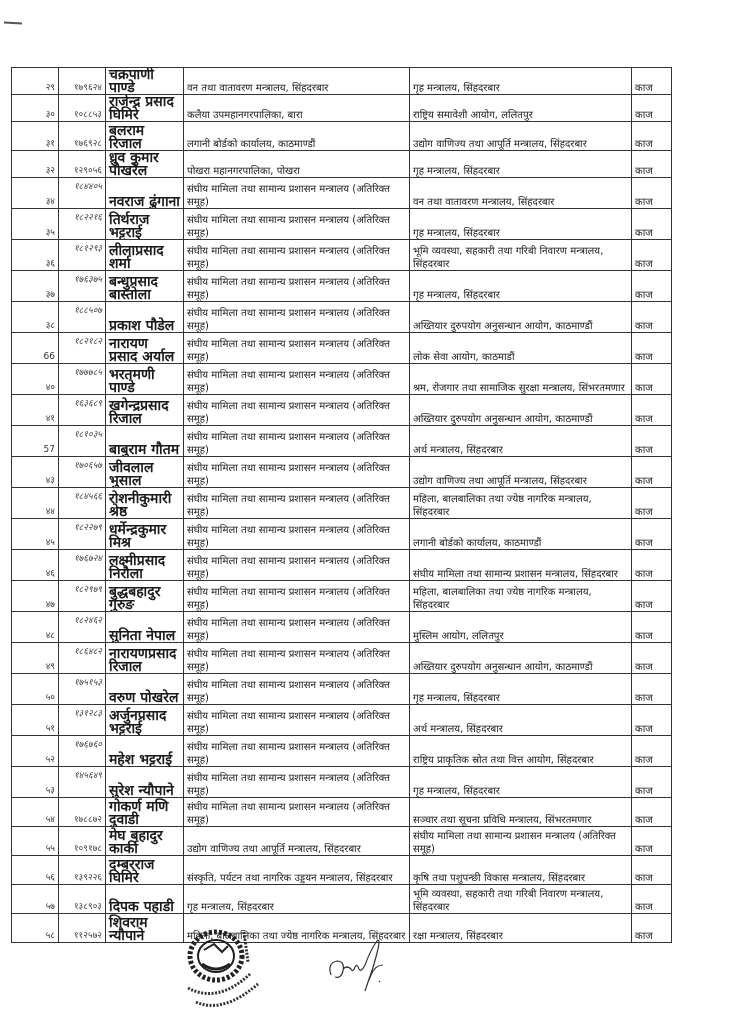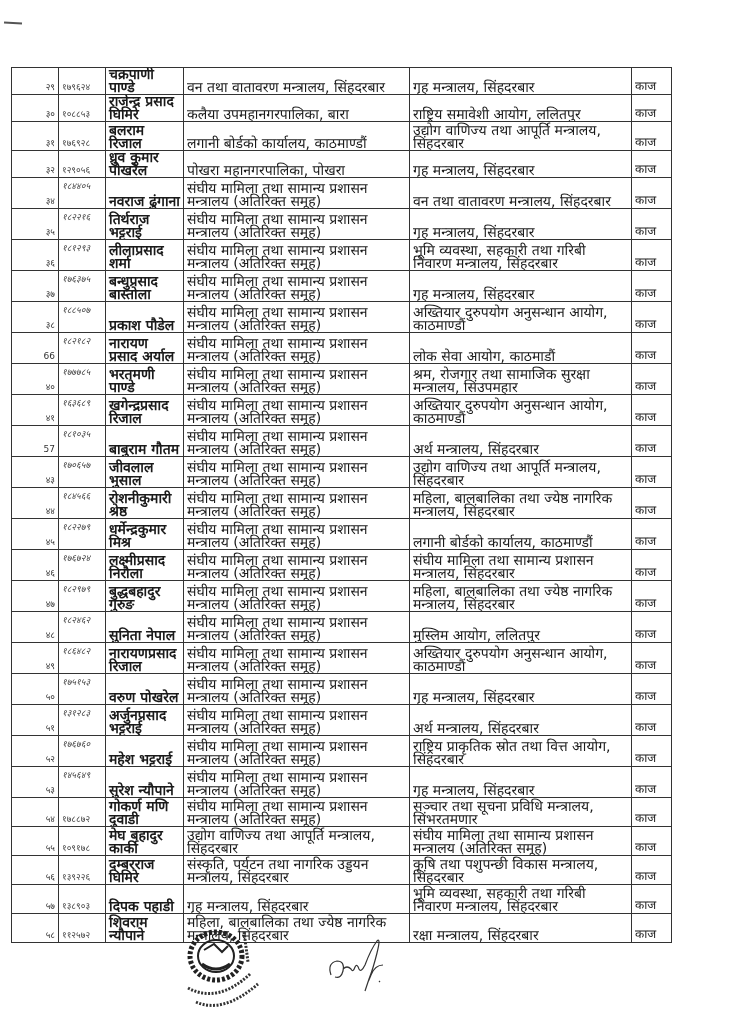--- a/index.html
+++ b/index.html
@@ -7,25 +7,25 @@
          font-family: "DejaVu Sans", "Liberation Sans", sans-serif; color: #1a1a1a; }
   .corner-mark { position: absolute; left: 4px; top: 22px; width: 18px; height: 2px;
                  background: #555; transform: rotate(3deg); }
   table.roster { position: absolute; left: 11px; top: 67px; width: 660px;
                  border-collapse: collapse; table-layout: fixed; font-size: 9.5px; }
   table.roster td { border: 1px solid #333; padding: 0 3px; vertical-align: bottom;
                     line-height: 13px; overflow: hidden; }
   col.c-sn { width: 47px; } col.c-id { width: 47px; } col.c-name { width: 78px; }
   col.c-from { width: 226px; } col.c-to { width: 222px; } col.c-rem { width: 40px; }
   td.sn { text-align: right; color: #333; font-size: 9px; }
-  td.id { color: #444; font-size: 9px; }
+  td.id { text-align: right; color: #444; font-size: 9px; }
   td.id.top { vertical-align: top; padding-top: 2px; font-style: italic; }
   td.name { font-weight: bold; font-size: 14px; vertical-align: bottom; }
-  td.from, td.to { font-size: 14px; }
-  td.rem { font-size: 12px; font-family: Liberation Mono, monospace; }
+  td.from, td.to { font-size: 10px; }
+  td.rem { font-size: 10px; }
   tr.r1 td { height: 15px; }
   tr.r2 td { height: 28px; }
   .seal { position: absolute; left: 178px; top: 922px; width: 90px; height: 90px; }
   .signature { position: absolute; left: 325px; top: 935px; width: 80px; height: 60px; }
 </style>
 </head>
 <body>
 
 <div class="corner-mark"></div>
 
@@ -117,21 +117,21 @@
         <td class="name">नारायण प्रसाद अर्याल</td>
         <td class="from">संघीय मामिला तथा सामान्य प्रशासन मन्त्रालय (अतिरिक्त समूह)</td>
         <td class="to">लोक सेवा आयोग, काठमाडौं</td>
         <td class="rem">काज</td>
       </tr>
       <tr class="r2">
         <td class="sn">४०</td>
         <td class="id top">१७७७८५</td>
         <td class="name">भरतमणी पाण्डे</td>
         <td class="from">संघीय मामिला तथा सामान्य प्रशासन मन्त्रालय (अतिरिक्त समूह)</td>
-        <td class="to">श्रम, रोजगार तथा सामाजिक सुरक्षा मन्त्रालय, सिंउपमहार</td>
+        <td class="to">श्रम, रोजगार तथा सामाजिक सुरक्षा मन्त्रालय, सिंभरतमणार</td>
         <td class="rem">काज</td>
       </tr>
       <tr class="r2">
         <td class="sn">४१</td>
         <td class="id top">१६३६८९</td>
         <td class="name">खगेन्द्रप्रसाद रिजाल</td>
         <td class="from">संघीय मामिला तथा सामान्य प्रशासन मन्त्रालय (अतिरिक्त समूह)</td>
         <td class="to">अख्तियार दुरुपयोग अनुसन्धान आयोग, काठमाण्डौं</td>
         <td class="rem">काज</td>
       </tr>

